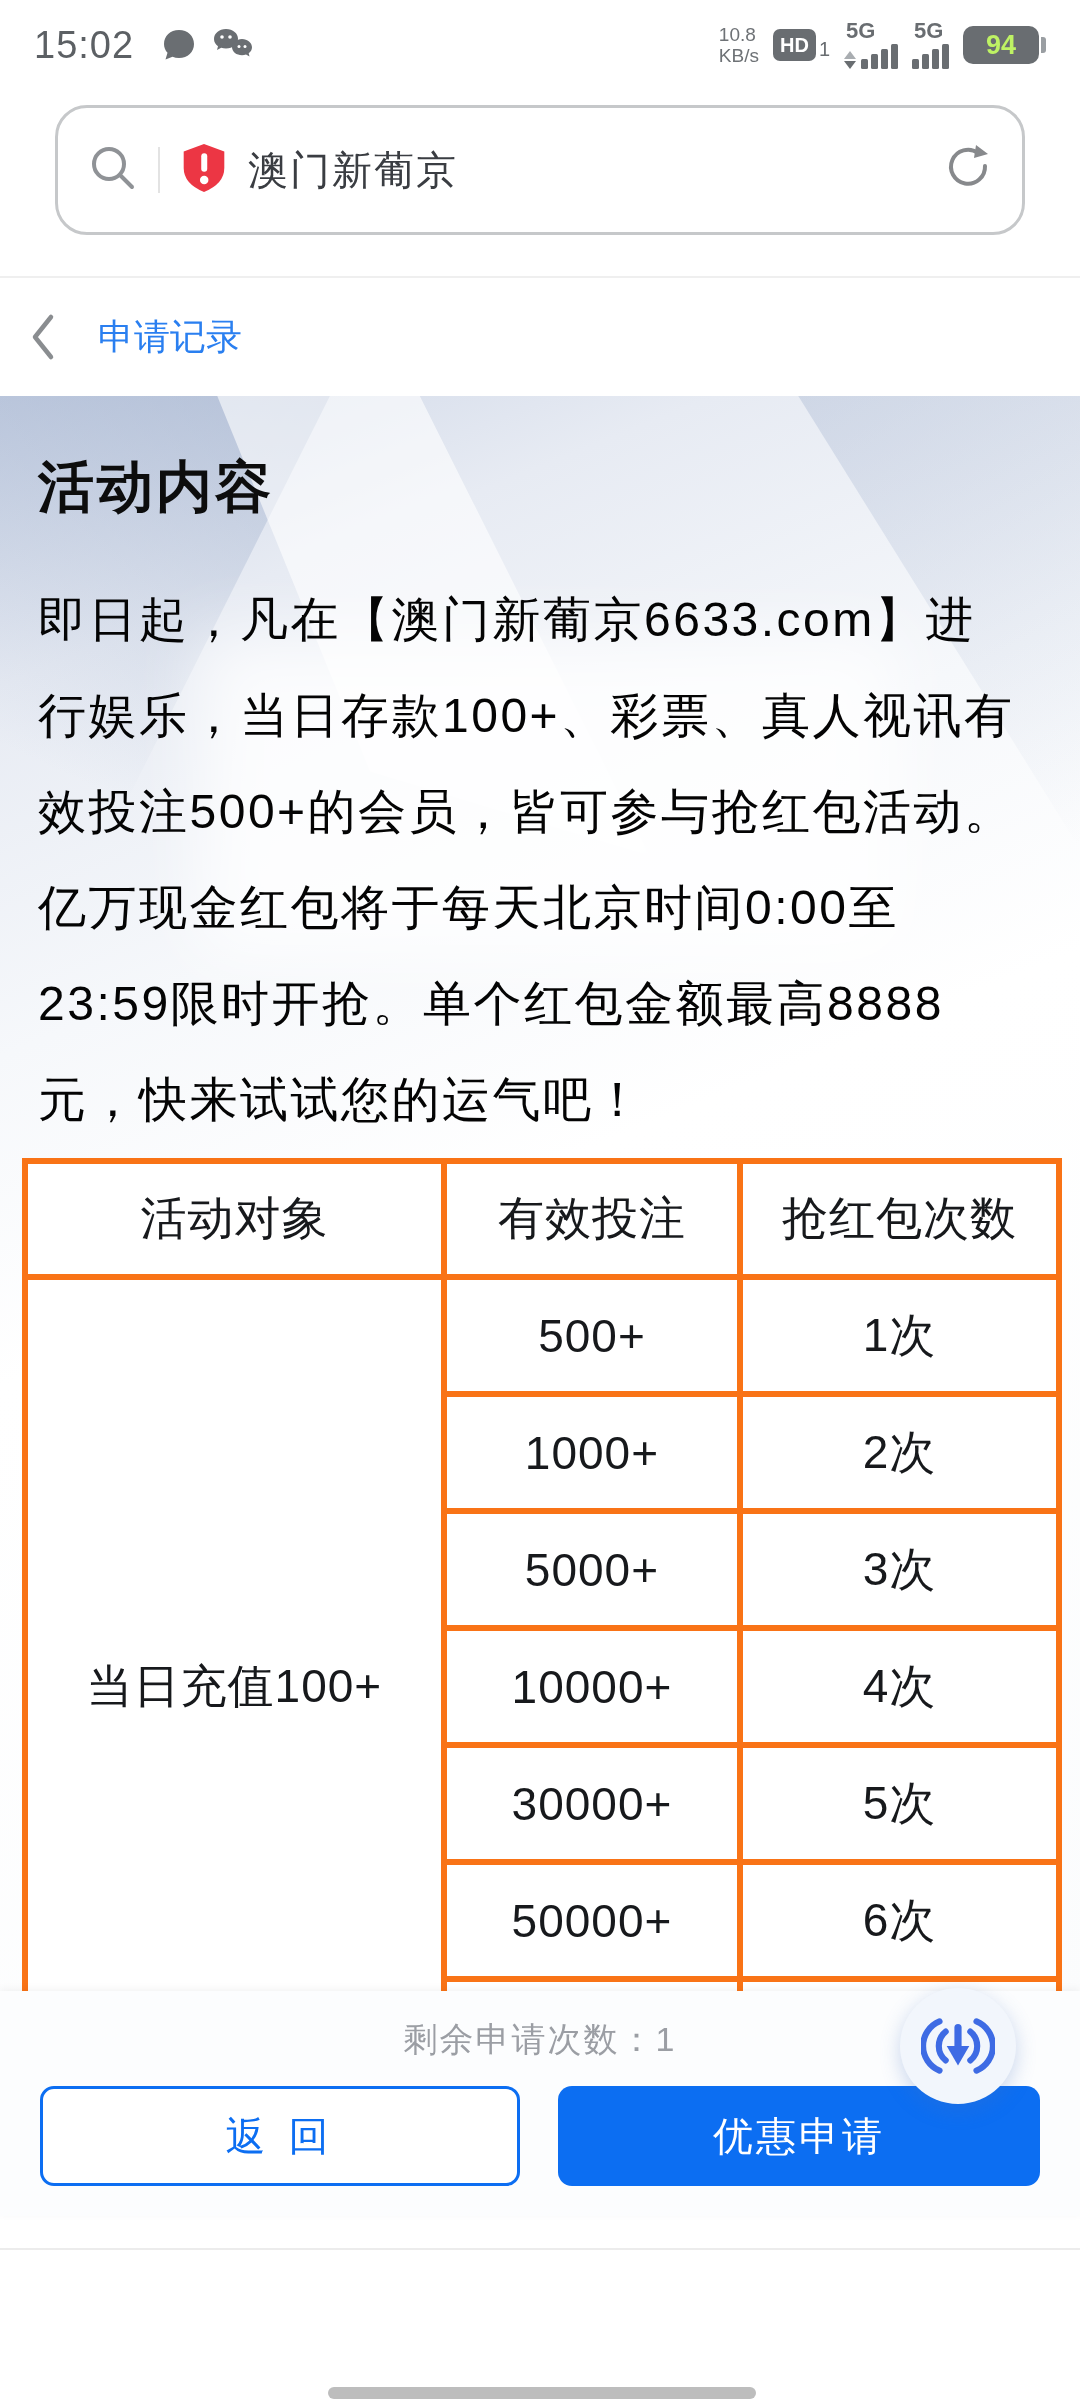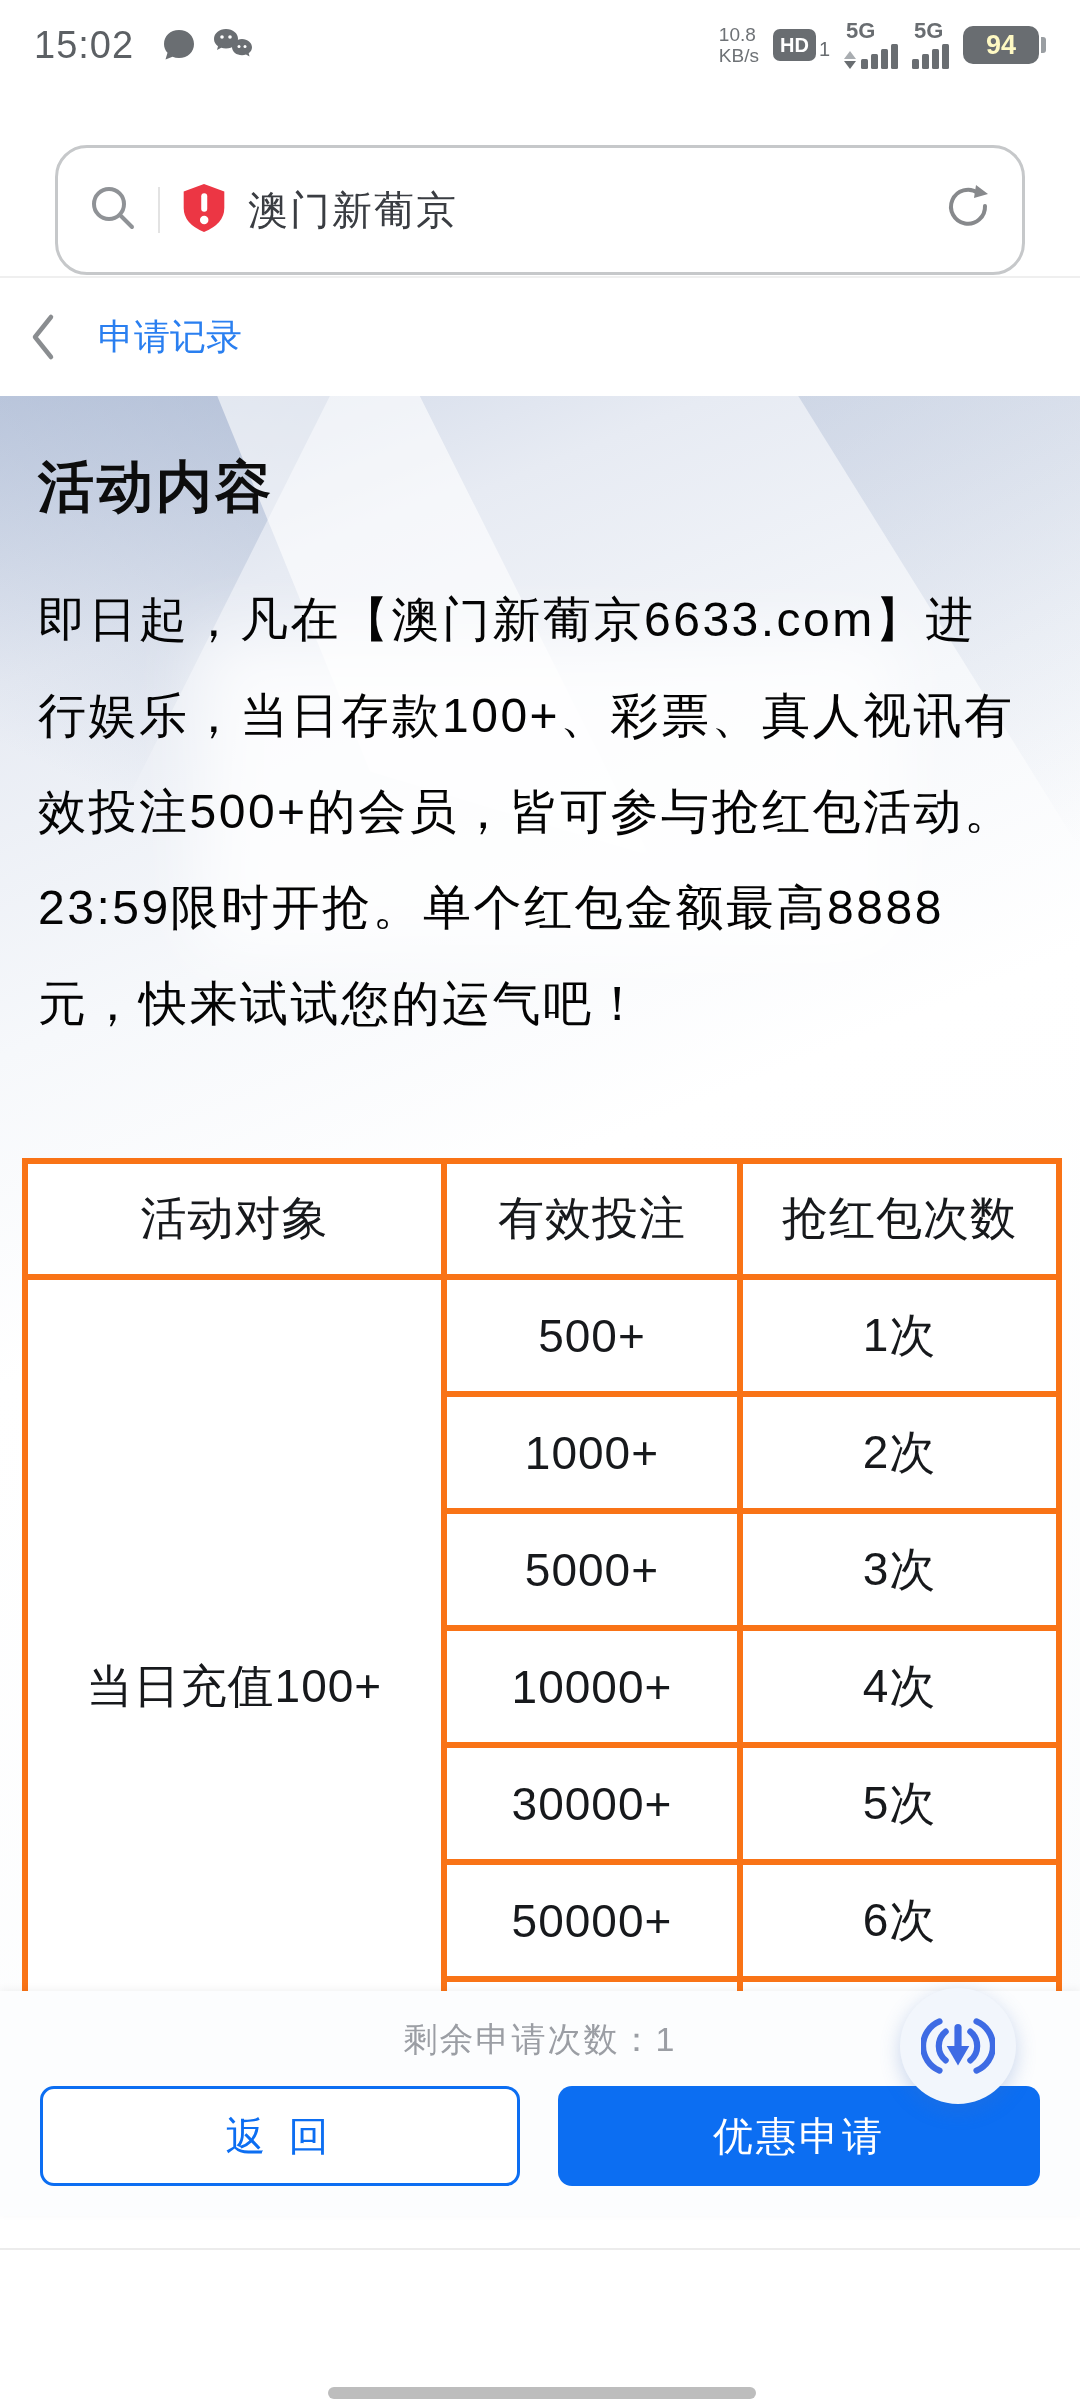--- a/index.html
+++ b/index.html
@@ -19,27 +19,27 @@
   .net{display:flex;flex-direction:column;align-items:flex-start;}
   .net-label{font-size:22px;font-weight:bold;color:#696d71;line-height:20px;margin-left:2px;}
   .bars-row{display:flex;align-items:flex-end;gap:3px;margin-top:3px;}
   .updown{display:flex;flex-direction:column;gap:2px;margin-right:2px;}
   .tri{width:0;height:0;border-left:6px solid transparent;border-right:6px solid transparent;}
   .tri.up{border-bottom:8px solid #a9adb1;}
   .tri.down{border-top:8px solid #696d71;}
   .bar{width:7px;background:#696d71;border-radius:1.5px;}
   .b1{height:10px;} .b2{height:15px;} .b3{height:20px;} .b4{height:25px;}
   .battery{display:flex;align-items:center;}
-  .battery-body{min-width:64px;height:38px;background:#696d71;border-radius:10px;color:#fef9c3;
+  .battery-body{min-width:64px;height:38px;background:#696d71;border-radius:10px;color:#bef264;
     font-size:27px;font-weight:bold;display:flex;align-items:center;justify-content:center;padding:0 6px;}
   .battery-nub{width:5px;height:16px;background:#9a9ea2;border-radius:0 3px 3px 0;margin-left:2px;}
   
   .search-section{position:absolute;left:0;top:90px;width:1080px;height:186px;background:#fff;}
   .search-pill{position:absolute;left:55px;top:15px;width:970px;height:130px;border:3px solid #c6c8ca;
-    border-radius:32px;box-sizing:border-box;display:flex;align-items:center;padding:0 30px;gap:20px;background:#fff;margin-top:40px;}
+    border-radius:32px;box-sizing:border-box;display:flex;align-items:center;padding:0 30px;gap:20px;background:#fff;}
   .search-divider{width:2px;height:46px;background:#e3e3e3;}
   .search-query{font-size:40px;color:#3a3d42;letter-spacing:2px;}
   .search-spacer{flex:1;}
   
   .page-header{position:absolute;left:0;top:276px;width:1080px;height:120px;background:#fff;
     border-top:2px solid #efefef;display:flex;align-items:center;box-sizing:border-box;padding:0 28px;}
   .ph-back{width:70px;display:flex;align-items:center;}
   .ph-title{flex:1;text-align:center;font-size:40px;color:#1b1d21;letter-spacing:1px;}
   .ph-action{font-size:36px;color:#2a7ff0;white-space:nowrap;}
   
@@ -184,20 +184,21 @@
   <div class="content">
     <div class="shard sh1"></div>
     <div class="shard sh3"></div>
     <div class="shard sh2"></div>
     <div class="shard sh4"></div>
     <div class="promo-heading">活动内容</div>
     <div class="promo-paragraph">
       <div class="p-line">即日起，凡在【澳门新葡京6633.com】进</div>
       <div class="p-line">行娱乐，当日存款100+、彩票、真人视讯有</div>
       <div class="p-line">效投注500+的会员，皆可参与抢红包活动。</div>
+      <div class="p-line">亿万现金红包将于每天北京时间0:00至</div>
       <div class="p-line">23:59限时开抢。单个红包金额最高8888</div>
       <div class="p-line">元，快来试试您的运气吧！</div>
     </div>
   </div>
 
   <table class="promo-table">
     <tbody>
         <tr>
       <th class="col-a">活动对象</th>
       <th class="col-b">有效投注</th>

